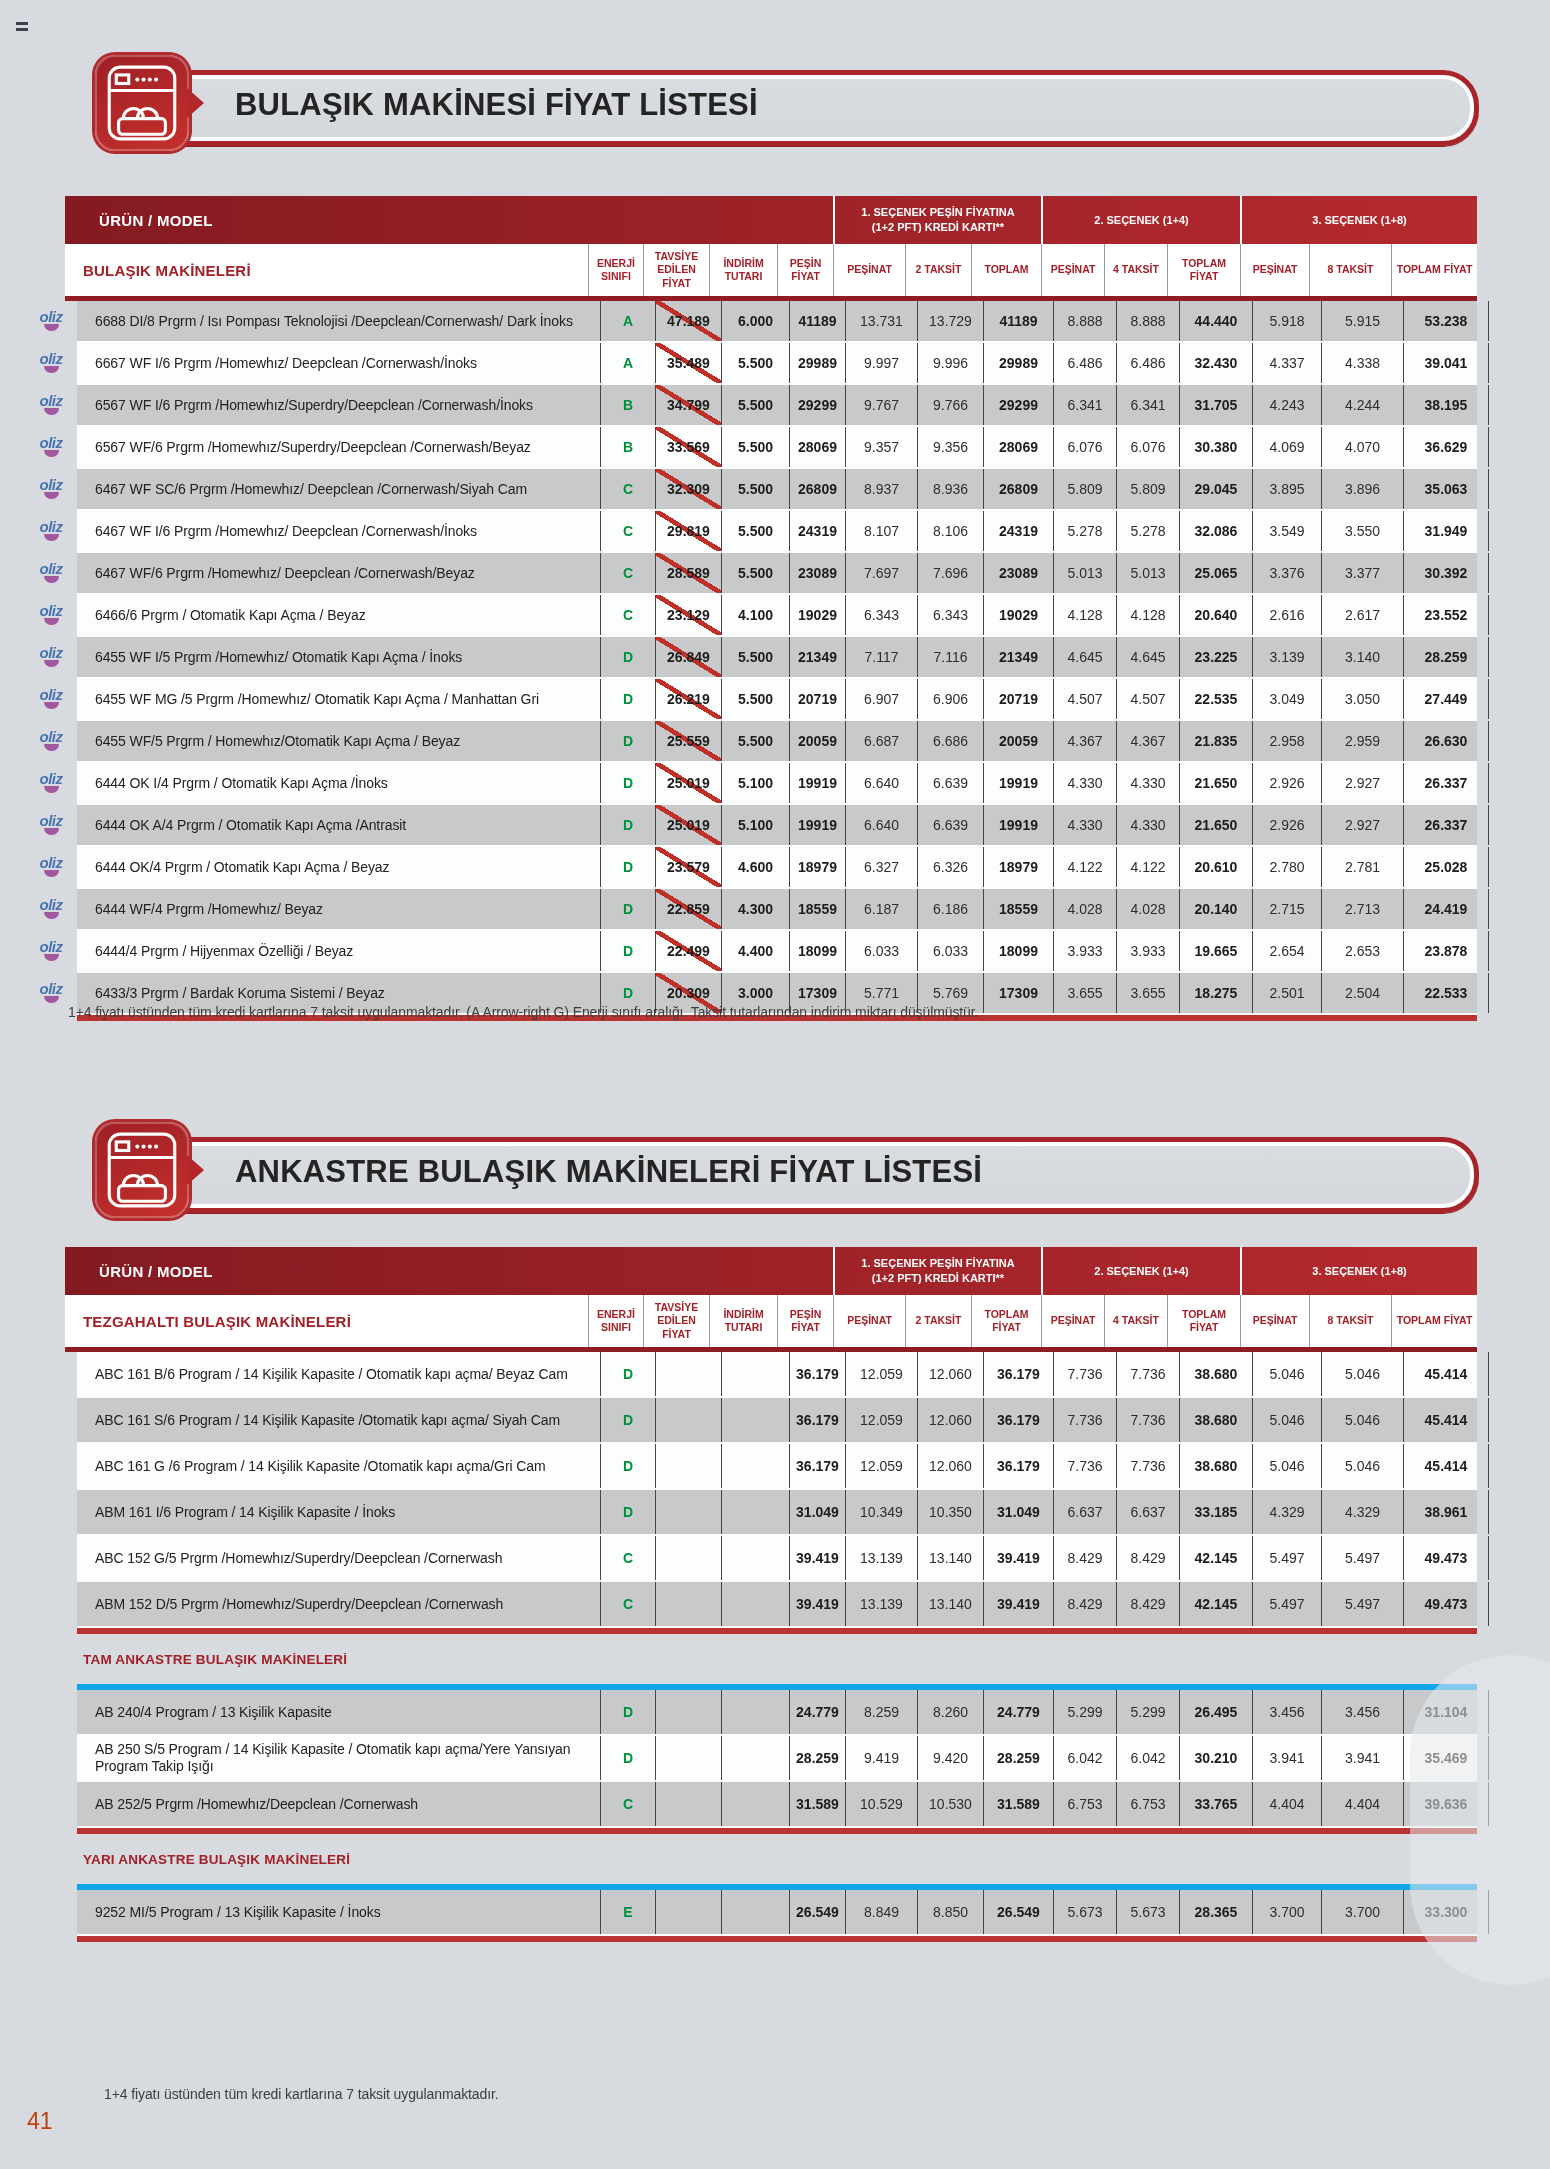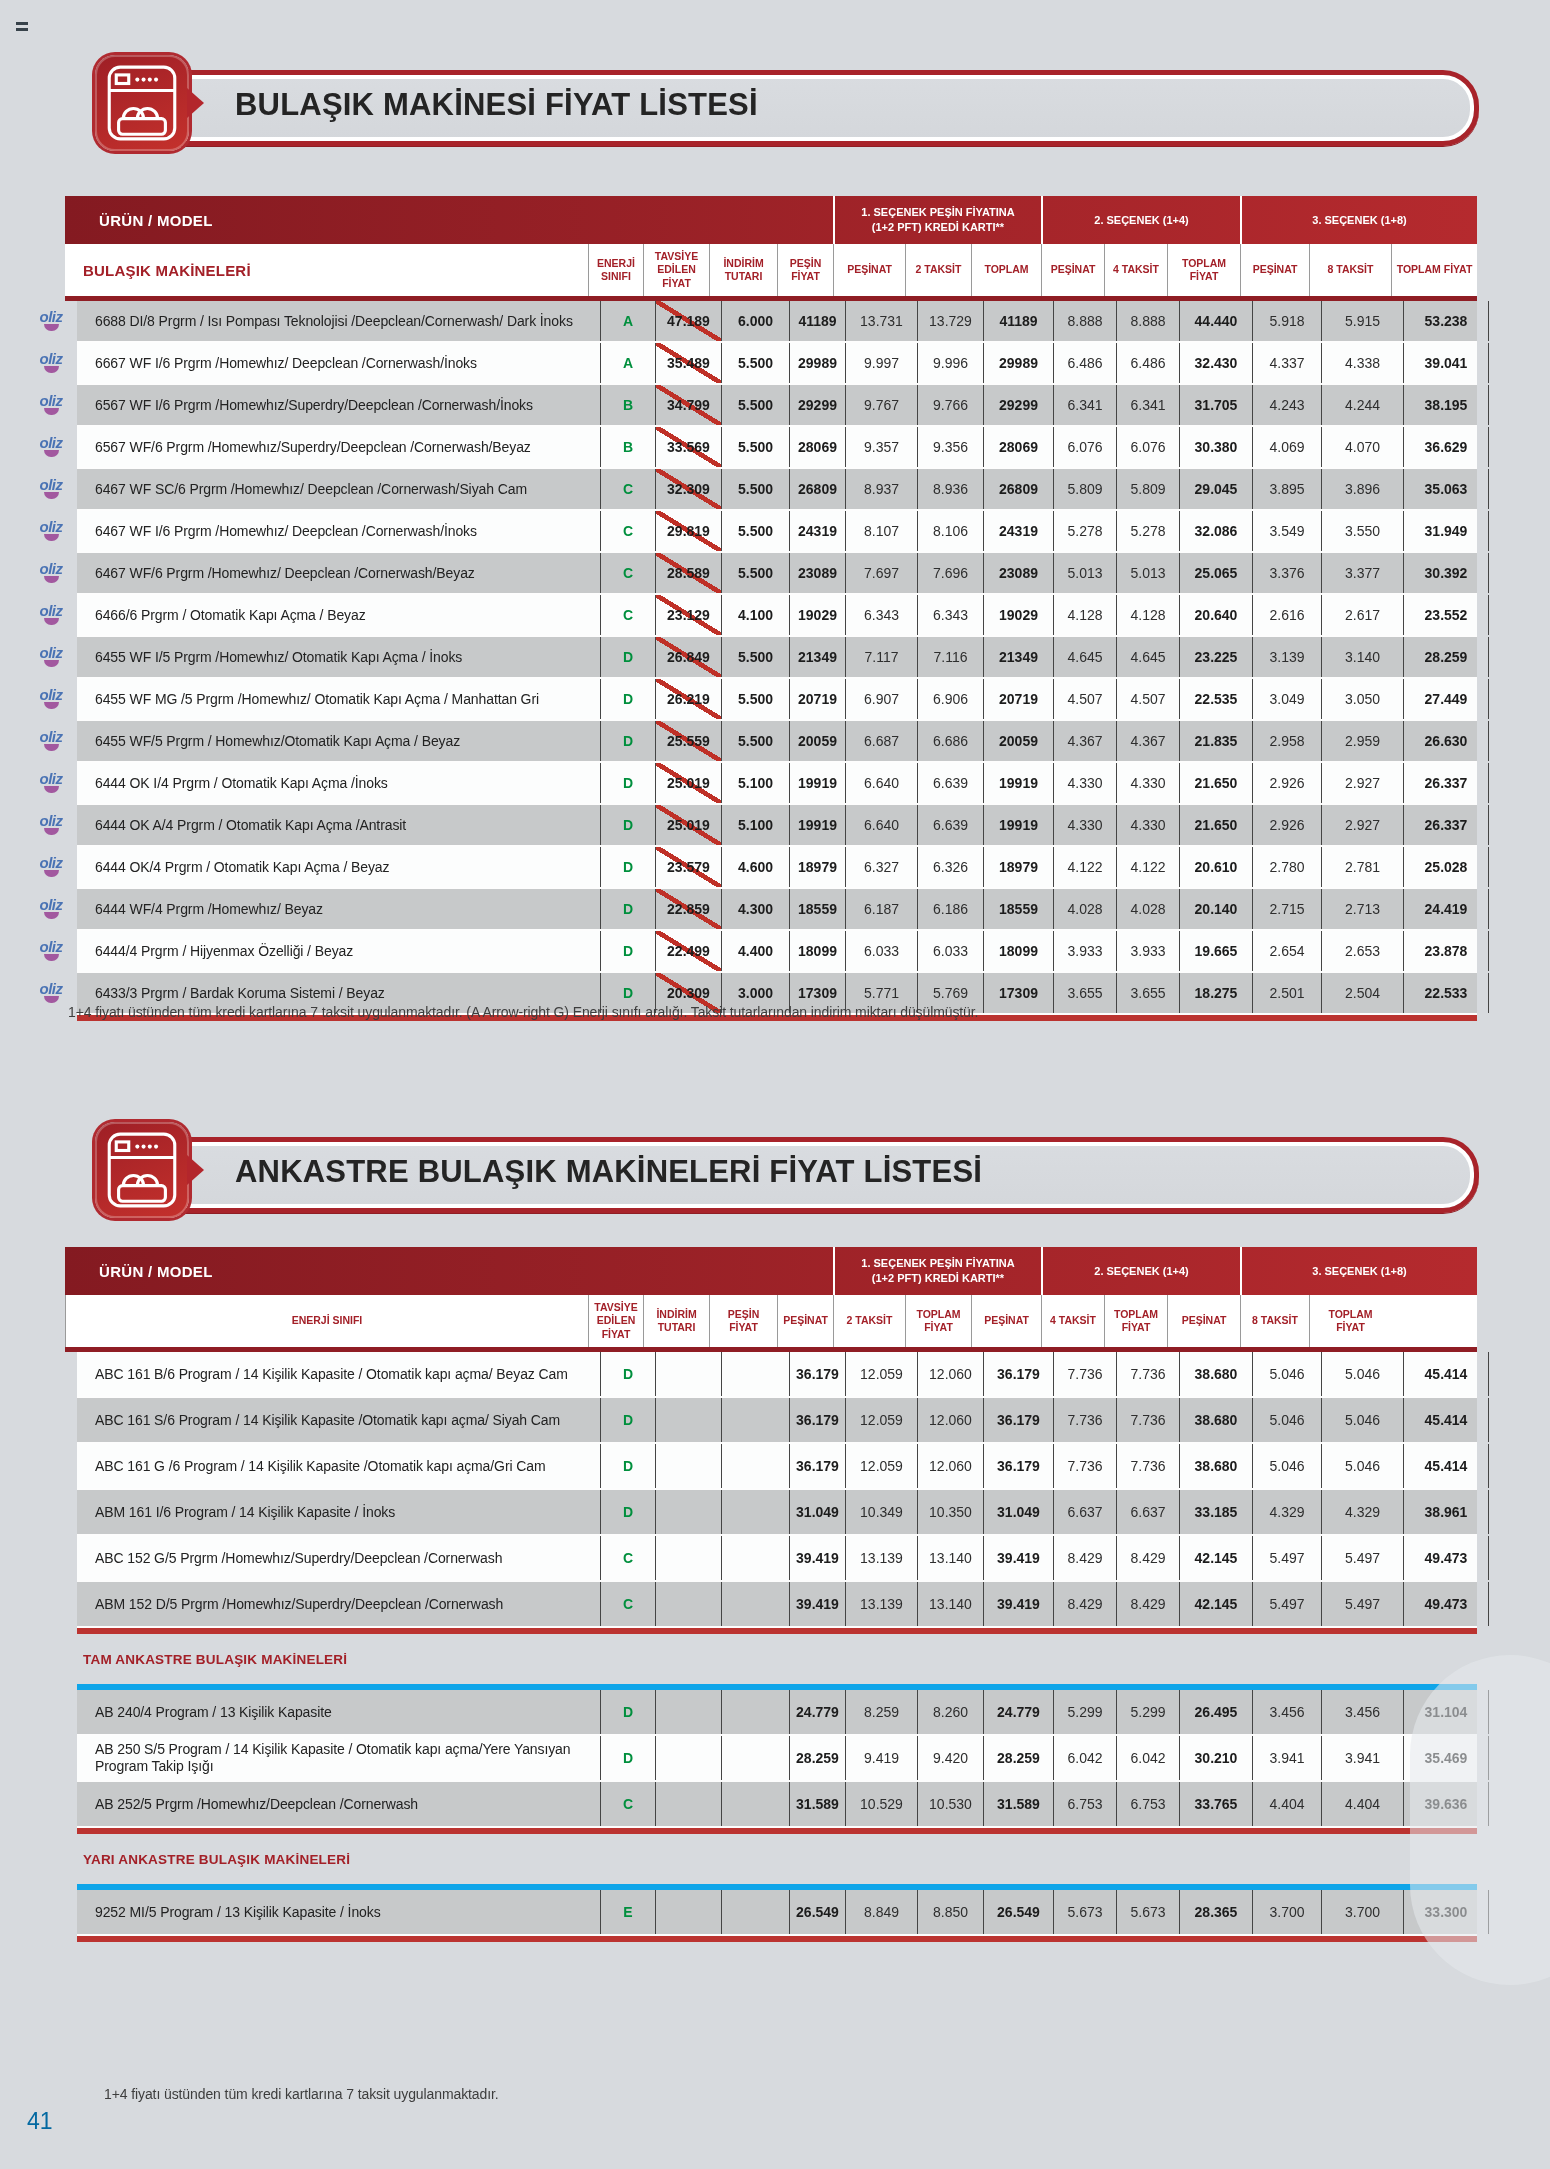--- a/index.html
+++ b/index.html
@@ -79,21 +79,21 @@
   .c-v:last-child{border-right:1px solid #454545;}
   .c-v.slash{
     background-image:linear-gradient(to top right,transparent 46.5%,#bf3027 46.5%,#bf3027 53.5%,transparent 53.5%);
   }
   
   .oliz{position:absolute;left:-47px;top:50%;transform:translateY(-50%);width:42px;text-align:center;}
   .oliz i{display:block;font-style:italic;font-weight:700;color:#4a73b4;font-size:15px;line-height:12px;letter-spacing:-.5px;}
   .oliz b{display:block;width:15px;height:7px;background:#a2589f;border-radius:0 0 15px 15px;margin:1px auto 0;}
   
   .footnote{position:absolute;left:68px;font-size:14px;color:#3d3d3d;letter-spacing:-.1px;}
-  .pageno{position:absolute;left:27px;top:2108px;font-size:23px;color:#0369a1;}
+  .pageno{position:absolute;left:27px;top:2108px;font-size:23px;color:#c2410c;}
   .deco{position:absolute;right:-60px;top:1655px;width:200px;height:330px;
     background:#e6e9ec;border-radius:180px;opacity:.55;}
   svg.dw{position:absolute;left:8px;top:8px;}
 </style>
 </head>
 <body>
 
 <div class="corner-mark">
     <span></span>
     <span></span>
@@ -549,20 +549,21 @@
 </div>
 
 <div class="ptable t2" id="table2" style="top:1247px;">
     <div class="thead1">
       <div class="g0">ÜRÜN / MODEL</div>
       <div class="gc g1">1. SEÇENEK PEŞİN FİYATINA (1+2 PFT) KREDİ KARTI**</div>
       <div class="gc g2">2. SEÇENEK (1+4)</div>
       <div class="gc g3">3. SEÇENEK (1+8)</div>
     </div>
     <div class="thead2">
+      <div class="h2lab">TEZGAHALTI BULAŞIK MAKİNELERİ</div>
       <div class="h2c">ENERJİ SINIFI</div>
       <div class="h2c">TAVSİYE EDİLEN FİYAT</div>
       <div class="h2c">İNDİRİM TUTARI</div>
       <div class="h2c">PEŞİN FİYAT</div>
       <div class="h2c">PEŞİNAT</div>
       <div class="h2c">2 TAKSİT</div>
       <div class="h2c">TOPLAM FİYAT</div>
       <div class="h2c">PEŞİNAT</div>
       <div class="h2c">4 TAKSİT</div>
       <div class="h2c">TOPLAM FİYAT</div>

